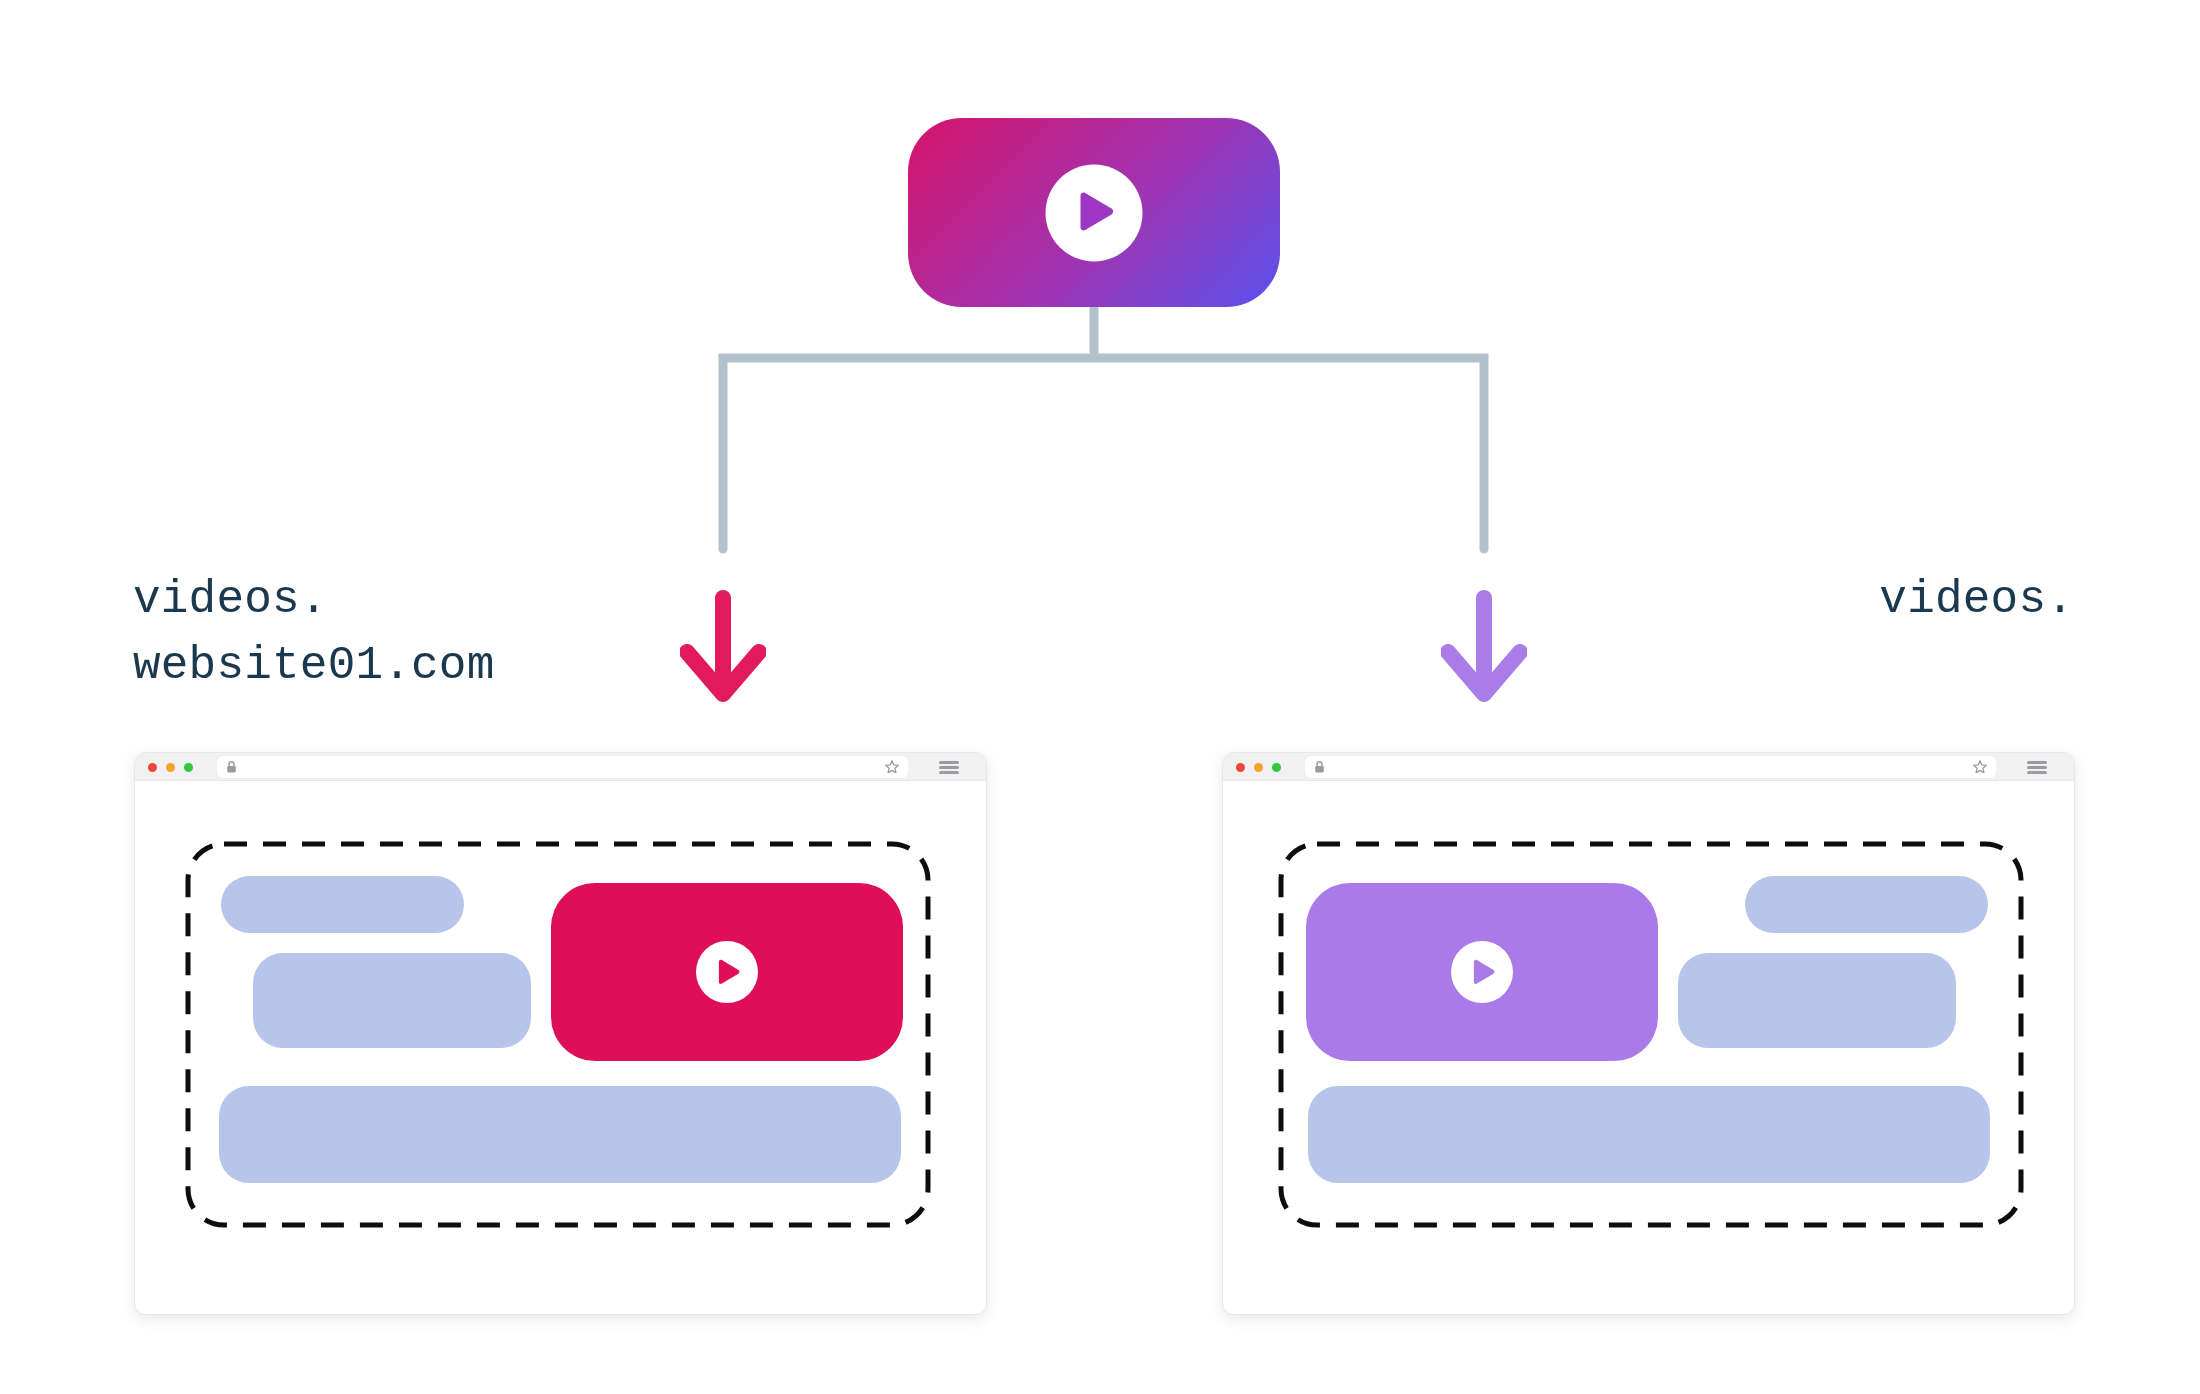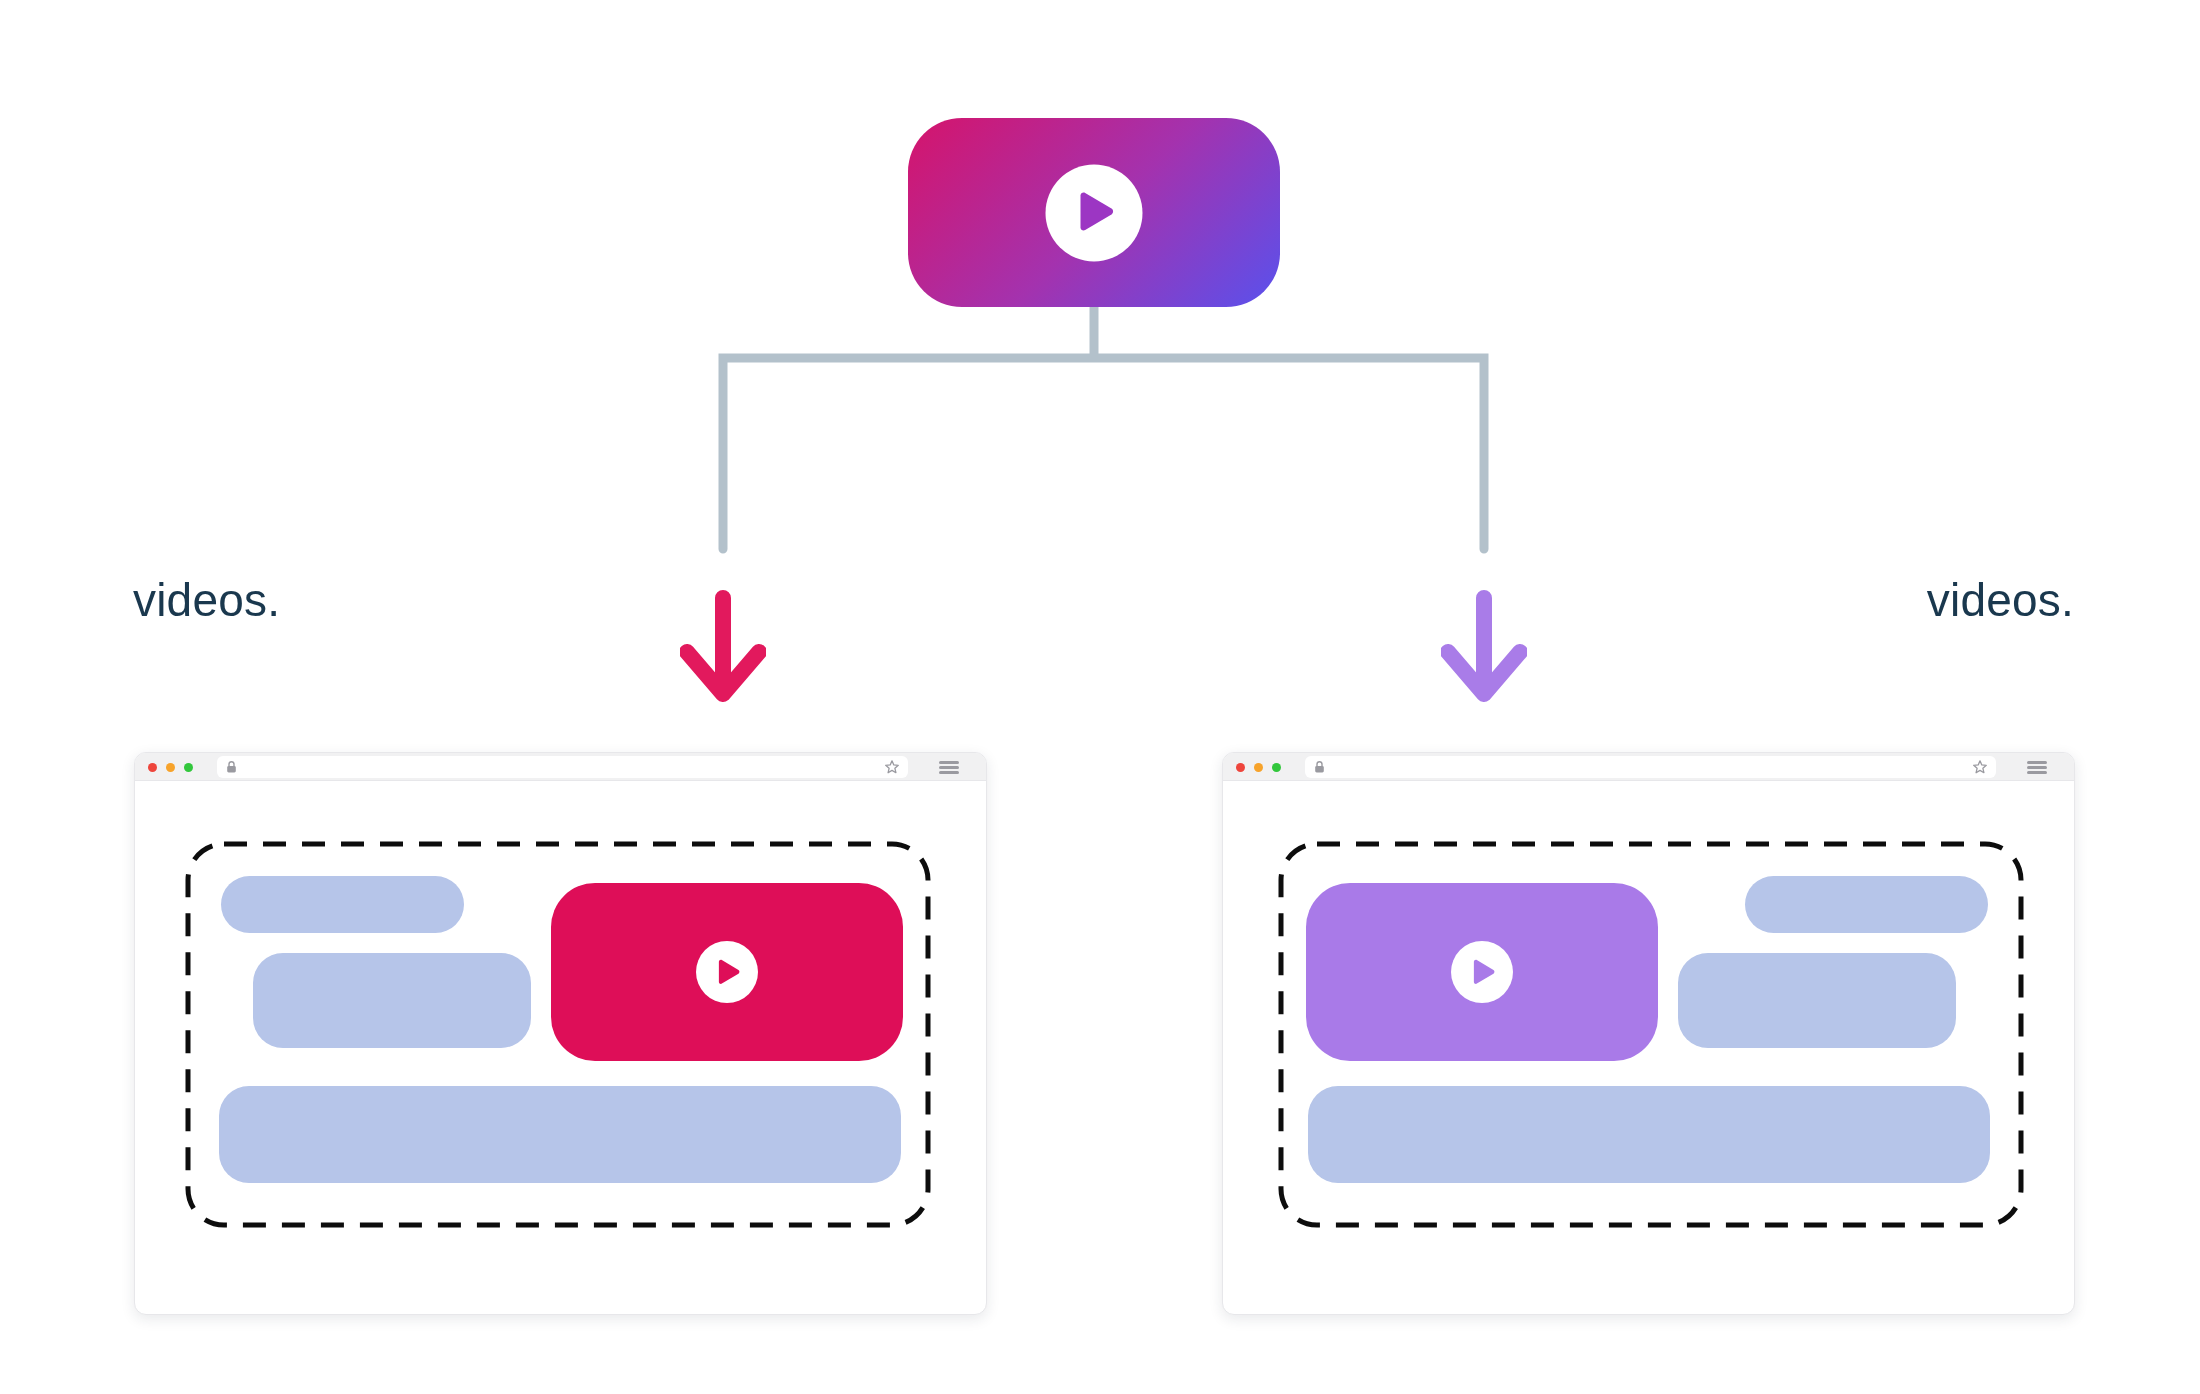--- a/index.html
+++ b/index.html
@@ -1,18 +1,18 @@
 <!DOCTYPE html>
 <html style="--c-gradient-start: #d5146b; --c-gradient-mid: #a432ae; --c-gradient-end: #5951ed; --c-play-triangle: #9c36c3; --c-arrow-left: #e2195d; --c-arrow-right: #a97ce8; --c-crimson: #de0e58; --c-purple: #a97ae8; --c-placeholder: #b6c5e9; --c-connector: #b3c1cb; --c-label: #1a384e; --c-dash: #0d0d0d; --c-titlebar: #f1f1f2; --c-window-border: #e7e7ea; --c-traffic-red: #ee453c; --c-traffic-yellow: #f7a32b; --c-traffic-green: #32c73c; --c-chrome-icon: #9a9aa0;"><head>
 <meta charset="utf-8">
 <style>
   html,body{margin:0;padding:0;background:#ffffff;}
   .canvas{
     position:relative;width:2200px;height:1394px;background:#ffffff;overflow:hidden;
-    font-family:Liberation Sans, sans-serif;
+    font-family:Liberation Mono, monospace;
   }
   
   .source-node{
     position:absolute;left:908px;top:118px;width:372px;height:189px;border-radius:54px;
     background:linear-gradient(135deg,
       var(--c-gradient-start,#d5146b) 0%,
       var(--c-gradient-mid,#a432ae) 52%,
       var(--c-gradient-end,#5951ed) 100%);
   }
   .play-circle{
@@ -102,20 +102,21 @@
       </svg>
   </div>
   <div class="arrow right">
     <svg viewBox="0 0 86 125">
         <path d="M43 8 L43 98 M7 62 L43 104 L79 62"></path>
       </svg>
   </div>
 
   <div class="domain-label left">
     <span>videos.</span>
+    <span>website01.com</span>
   </div>
   <div class="domain-label right">
     <span>videos.</span>
   </div>
 
   <div class="window w1">
     <div class="titlebar">
       <div class="dots">
         <span class="dot red"></span>
         <span class="dot yellow"></span>

